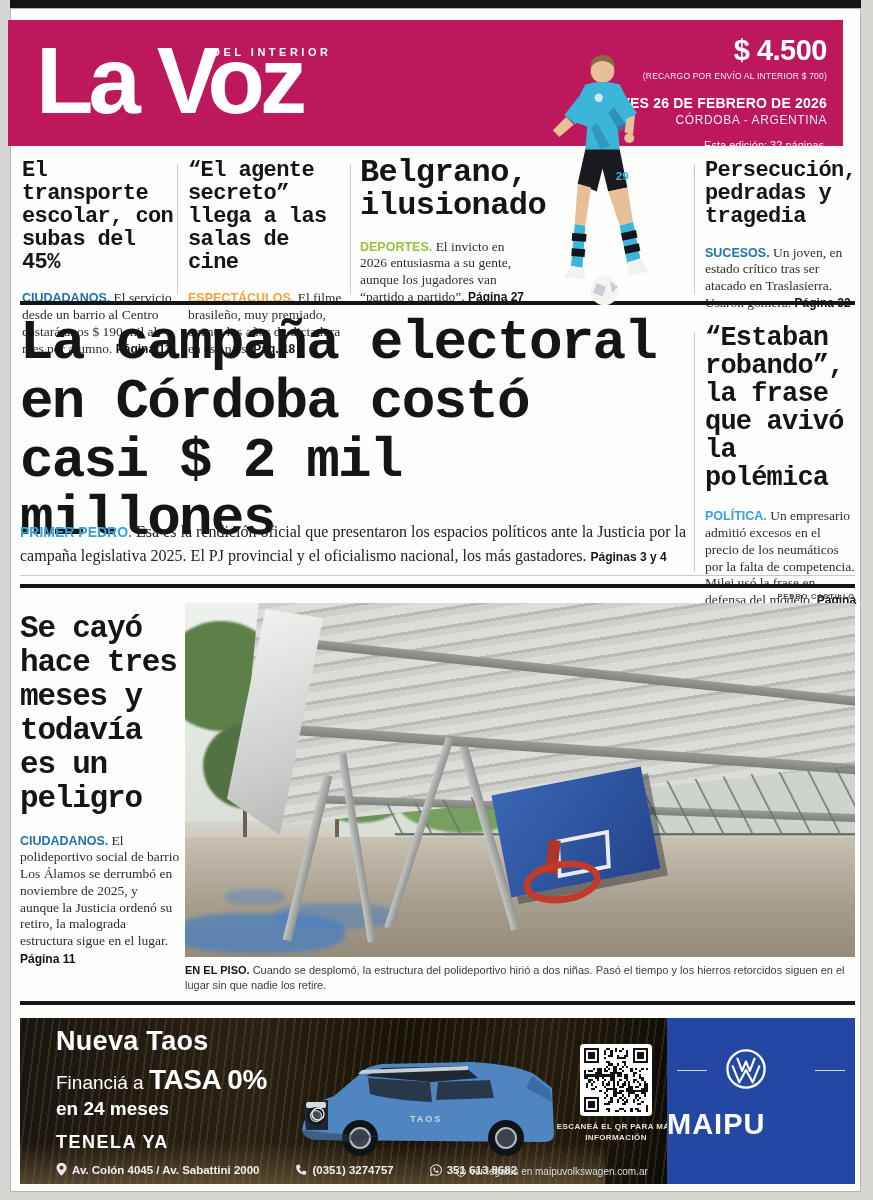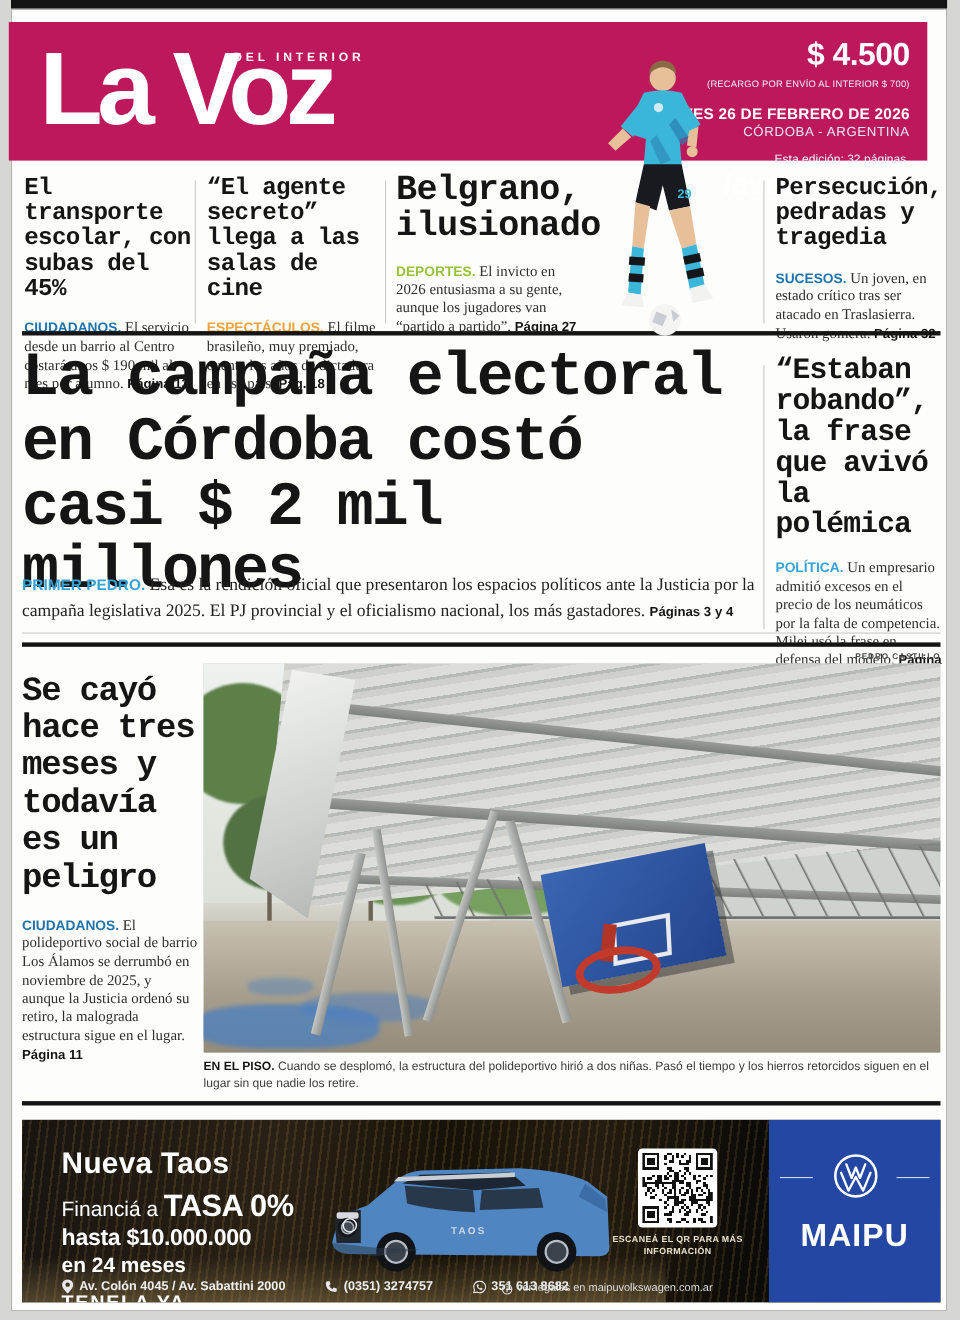--- a/index.html
+++ b/index.html
@@ -81,33 +81,33 @@
   .ph-strut{position:absolute;background:linear-gradient(90deg,#c4c7c3,#8f928e);}
 
   .caption{left:185px;top:963px;width:670px;font-size:11px;line-height:1.35;color:#3c3c3c;}
   .caption b{color:#141414;}
 
   
   .ad{left:20px;top:1018px;width:835px;height:166px;overflow:hidden;
     background:linear-gradient(95deg,#181410 0%,#2a2115 28%,#171209 46%,#241c10 62%,#0d0b08 78%,#11100c 100%);}
   .ad-streaks{position:absolute;inset:0;background:repeating-linear-gradient(97deg,rgba(201,158,74,.16) 0 2px,rgba(0,0,0,0) 2px 7px,rgba(236,200,120,.10) 7px 9px,rgba(0,0,0,0) 9px 16px);}
   .ad-road{position:absolute;left:0;bottom:0;width:70%;height:42px;background:linear-gradient(180deg,rgba(120,104,70,.0),rgba(150,128,82,.45));}
-  .ad-left{position:absolute;left:36px;top:24px;color:#fff;}
+  .ad-left{position:absolute;left:36px;top:8px;color:#fff;}
   .ad-title{font-size:27px;font-weight:700;letter-spacing:0.3px;}
   .ad-fin{margin-top:7px;font-size:19px;}
   .ad-fin b{font-size:28px;letter-spacing:-0.5px;}
   .ad-amount{font-size:21px;font-weight:700;margin-top:2px;letter-spacing:-0.3px;}
   .ad-term{font-size:19px;font-weight:700;margin-top:2px;}
   .ad-cta{font-size:18px;font-weight:700;margin-top:12px;letter-spacing:1.5px;}
   .ad-contacts{position:absolute;left:36px;bottom:8px;display:flex;gap:36px;align-items:center;color:#eee;font-size:11.5px;font-weight:700;}
   .ad-contact{display:flex;align-items:center;gap:5px;white-space:nowrap;}
   .qr-panel{position:absolute;left:560px;top:26px;width:72px;height:72px;background:#fff;border-radius:4px;padding:4px;box-sizing:border-box;}
   .qr-cap{position:absolute;left:534px;top:104px;width:124px;text-align:center;font-size:8px;font-weight:700;color:#e9e2cf;letter-spacing:0.4px;line-height:1.35;}
   .ad-legal{position:absolute;left:436px;bottom:7px;font-size:10px;color:#ddd;display:flex;gap:4px;align-items:center;}
-  .dealer{position:absolute;right:0;top:0;width:156px;height:100%;background:#2547a4;text-align:center;}
+  .dealer{position:absolute;right:0;top:0;width:188px;height:100%;background:#2547a4;}
   .dealer-line{position:absolute;top:52px;width:30px;height:1px;background:#cfd9f2;}
   .dealer-name{position:absolute;left:0;width:100%;top:90px;color:#fff;font-weight:700;font-size:29px;letter-spacing:1px;}
 
   .car{left:282px;top:1038px;width:300px;height:136px;}
   .player{left:505px;top:50px;width:195px;height:258px;z-index:6;}
 </style>
 </head>
 <body>
 
 <div class="stage">
@@ -261,21 +261,20 @@
         <path d="M20 92 L58 96 L100 98 L60 104 L38 102 Q22 102 20 92 Z" fill="#2c3a4b" opacity="0.5"></path>
         <circle cx="36" cy="76" r="6" fill="none" stroke="#e8edf2" stroke-width="1.4"></circle>
         <text x="128" y="84" font-size="9" font-weight="bold" fill="#cfd6de" letter-spacing="2" font-family="Liberation Sans,sans-serif">TAOS</text>
         <path d="M250 38 L268 52 L270 64 L244 50 Z" fill="#3b6ca6"></path>
       </g>
     </svg>
 
     <div class="ad-left">
       <div class="ad-title">Nueva Taos</div>
       <div class="ad-fin"><span>Financiá a</span> <b>TASA 0%</b></div>
-      <div class="ad-amount">hasta $10.000.000</div>
       <div class="ad-term">en 24 meses</div>
       <div class="ad-cta">TENELA YA</div>
     </div>
 
     <div class="qr-panel"><svg viewBox="0 0 29 29" width="64" height="64" shape-rendering="crispEdges">
           <rect x="10" y="0" width="1" height="1" fill="#111"></rect>
           <rect x="11" y="0" width="1" height="1" fill="#111"></rect>
           <rect x="14" y="0" width="1" height="1" fill="#111"></rect>
           <rect x="17" y="0" width="1" height="1" fill="#111"></rect>
           <rect x="9" y="1" width="1" height="1" fill="#111"></rect>

